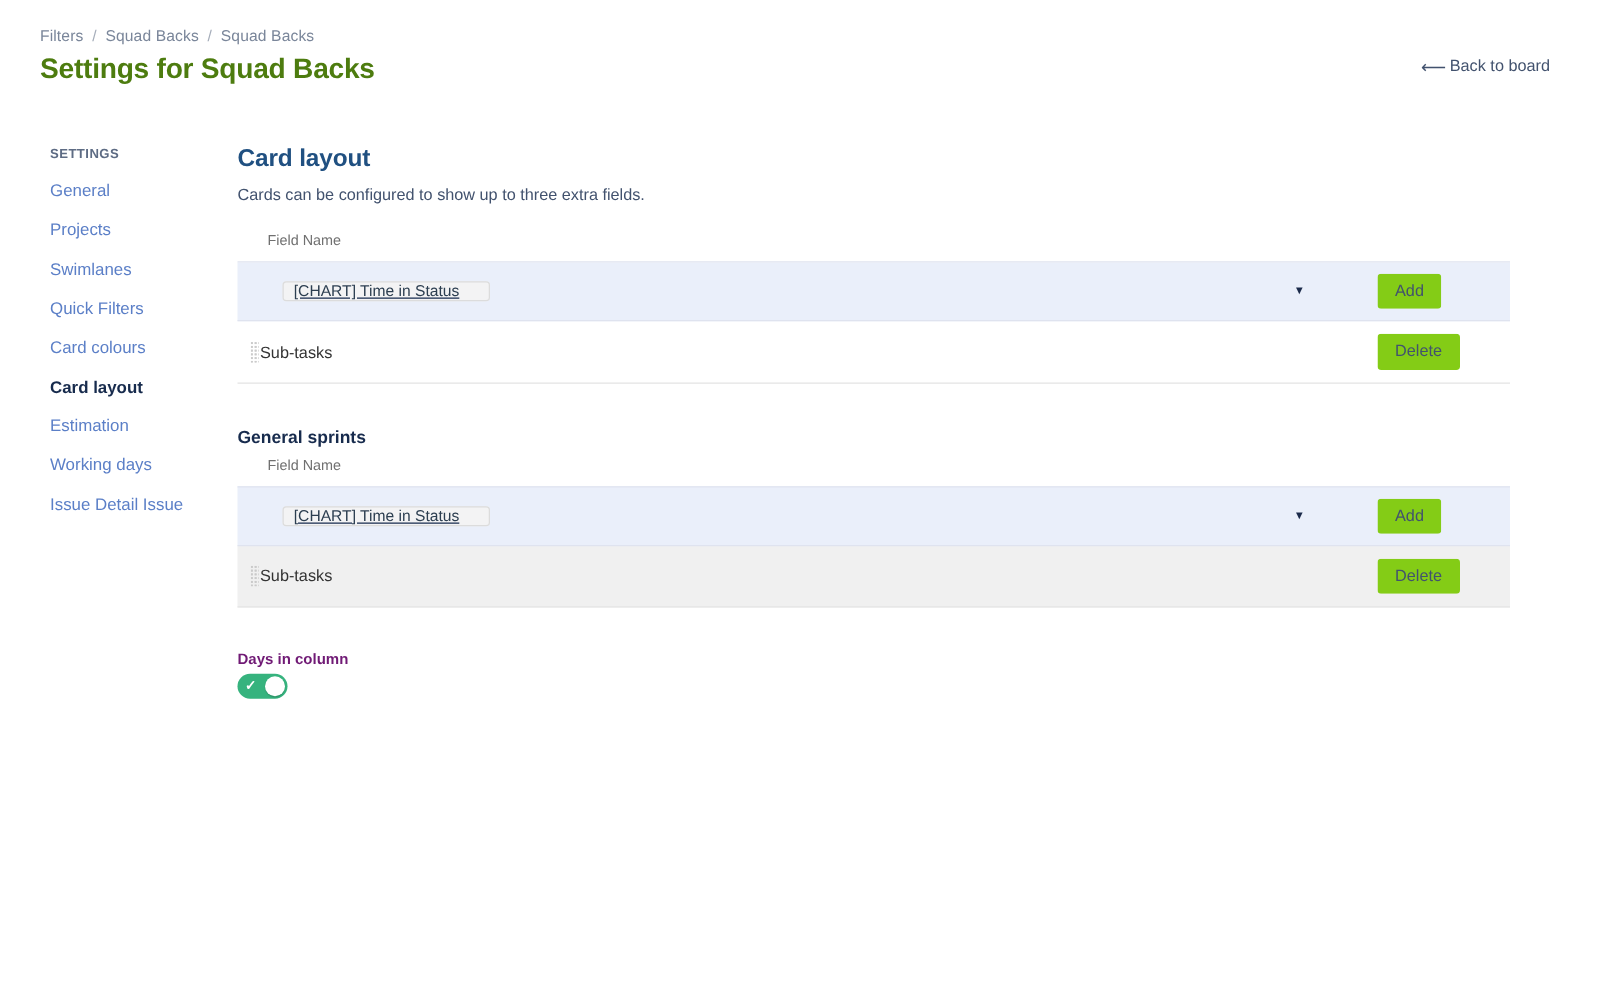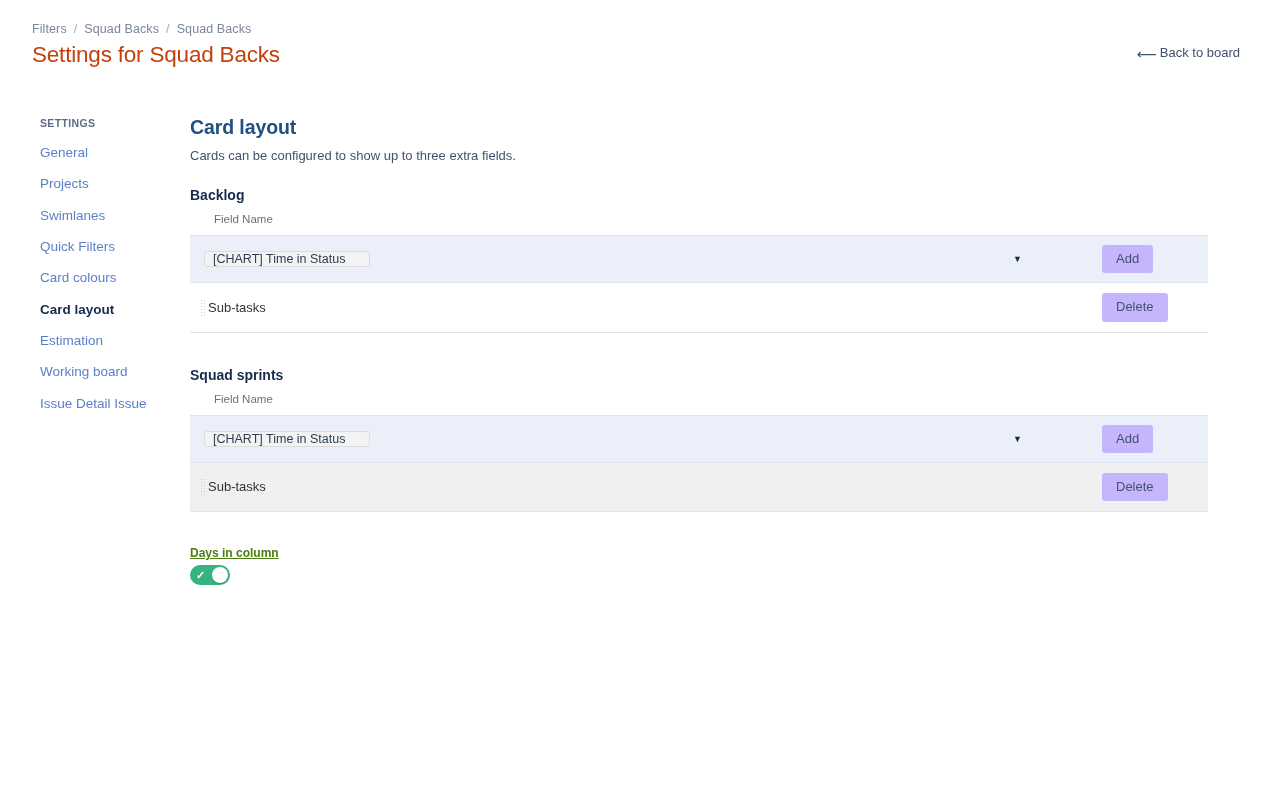--- a/index.html
+++ b/index.html
@@ -22,22 +22,22 @@
     color: #7a869a;
     letter-spacing: .1px;
     white-space: nowrap;
   }
   .breadcrumb .crumb { color: #7a869a; text-decoration: none; }
   .breadcrumb .sep { padding: 0 7px; color: #a5adba; }
 
   .page-title {
     margin: 6px 0 4px 0;
     font-size: 22.5px;
-    font-weight: 400;
-    color: #c2410c;
+    font-weight: 700;
+    color: #4d7c0f;
     letter-spacing: -.2px;
   }
 
   .back-to-board {
     position: absolute;
     right: 40px;
     top: 45px;
     font-size: 13px;
     color: #42526e;
     display: flex;
@@ -128,21 +128,21 @@
     font-weight: 400;
     padding: 0 0 10px 24px;
   }
 
   .add-row {
     background: #eaeffa;
     border-top: 1px solid #dfe3ef;
     border-bottom: 1px solid #dfe3ef;
   }
   .add-row td { padding: 9px 0; }
-  .add-row .cell-field { padding-left: 14px; }
+  .add-row .cell-field { padding-left: 36px; text-decoration: underline; }
 
   .select-wrap {
     position: relative;
     display: block;
     width: 826px;
   }
   .fake-select {
     width: 100%;
     height: 26px;
     line-height: 24px;
@@ -161,21 +161,21 @@
     top: 50%;
     transform: translateY(-50%);
     font-size: 9px;
     color: #1b2a4a;
     pointer-events: none;
     line-height: 1;
   }
 
   .btn {
     display: inline-block;
-    background: #c4b5fd;
+    background: #84cc16;
     border: 1px solid transparent;
     border-radius: 3px;
     font-size: 13px;
     color: #42526e;
     padding: 5px 13px;
     cursor: pointer;
     font-family: "Liberation Sans", sans-serif;
     line-height: 1.25;
   }
   .cell-action { text-align: left; padding-left: 14px !important; width: 120px; }
@@ -209,23 +209,22 @@
   }
   .row-label { font-size: 13px; color: #333; }
 
   .section-gap { height: 28px; }
 
   
   .toggle-block { margin-top: 34px; }
   .toggle-label {
     font-size: 12px;
     font-weight: 700;
-    color: #4d7c0f;
+    color: #701a75;
     margin-bottom: 5px;
-    text-decoration: underline;
   }
   .toggle {
     position: relative;
     width: 40px;
     height: 20px;
     border-radius: 10px;
     background: #36b37e;
     display: flex;
     align-items: center;
     cursor: pointer;
@@ -271,30 +270,29 @@
 
   <nav class="sidebar">
     <div class="sidebar-heading">SETTINGS</div>
     <a class="sidebar-item" href="#">General</a>
     <a class="sidebar-item" href="#">Projects</a>
     <a class="sidebar-item" href="#">Swimlanes</a>
     <a class="sidebar-item" href="#">Quick Filters</a>
     <a class="sidebar-item" href="#">Card colours</a>
     <a class="sidebar-item is-active" href="#">Card layout</a>
     <a class="sidebar-item" href="#">Estimation</a>
-    <a class="sidebar-item" href="#">Working board</a>
+    <a class="sidebar-item" href="#">Working days</a>
     <a class="sidebar-item" href="#">Issue Detail Issue</a>
   </nav>
 
   <main class="content">
     <h2 class="content-title">Card layout</h2>
     <p class="content-desc">Cards can be configured to show up to three extra fields.</p>
 
     <section class="section">
-      <h3 class="section-heading">Backlog</h3>
       <table class="field-table">
         <tbody>
           <tr>
             <td class="col-head">Field Name</td>
             <td class="col-head"></td>
           </tr>
           <tr class="add-row">
             <td class="cell-field">
               <span class="select-wrap">
                 <span class="fake-select">[CHART] Time in Status</span>
@@ -316,21 +314,21 @@
               <button class="btn">Delete</button>
             </td>
           </tr>
         </tbody>
       </table>
     </section>
 
     <div class="section-gap"></div>
 
     <section class="section">
-      <h3 class="section-heading">Squad sprints</h3>
+      <h3 class="section-heading">General sprints</h3>
       <table class="field-table">
         <tbody>
           <tr>
             <td class="col-head">Field Name</td>
             <td class="col-head"></td>
           </tr>
           <tr class="add-row">
             <td class="cell-field">
               <span class="select-wrap">
                 <span class="fake-select">[CHART] Time in Status</span>

